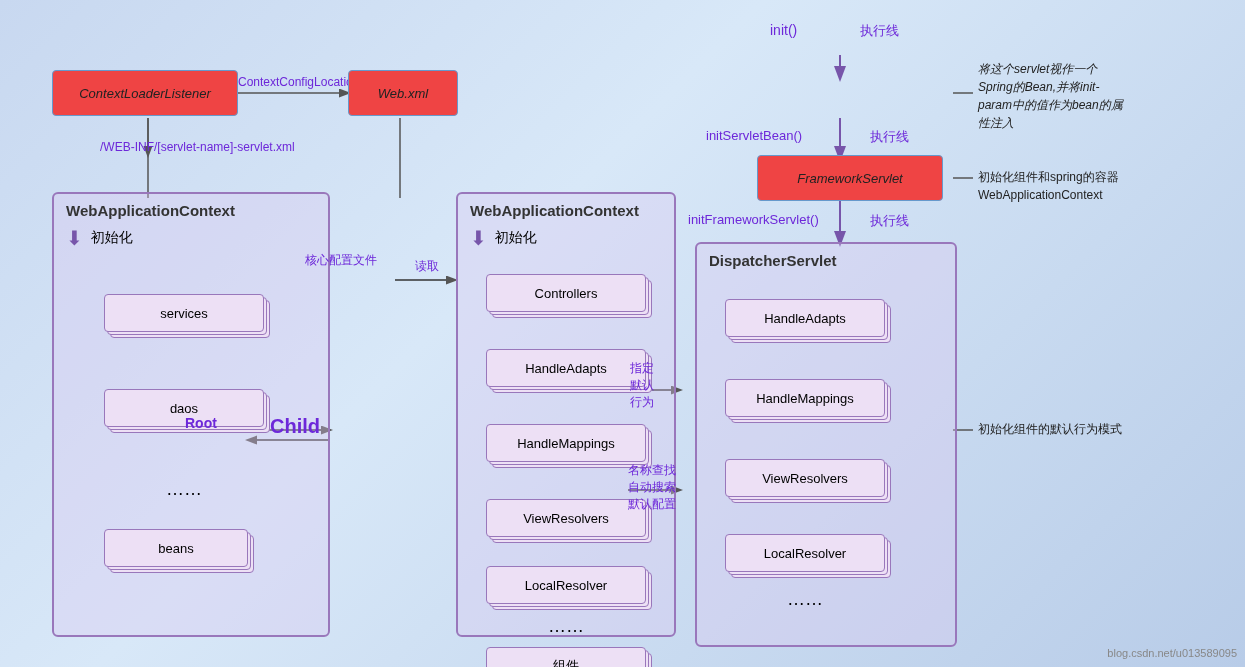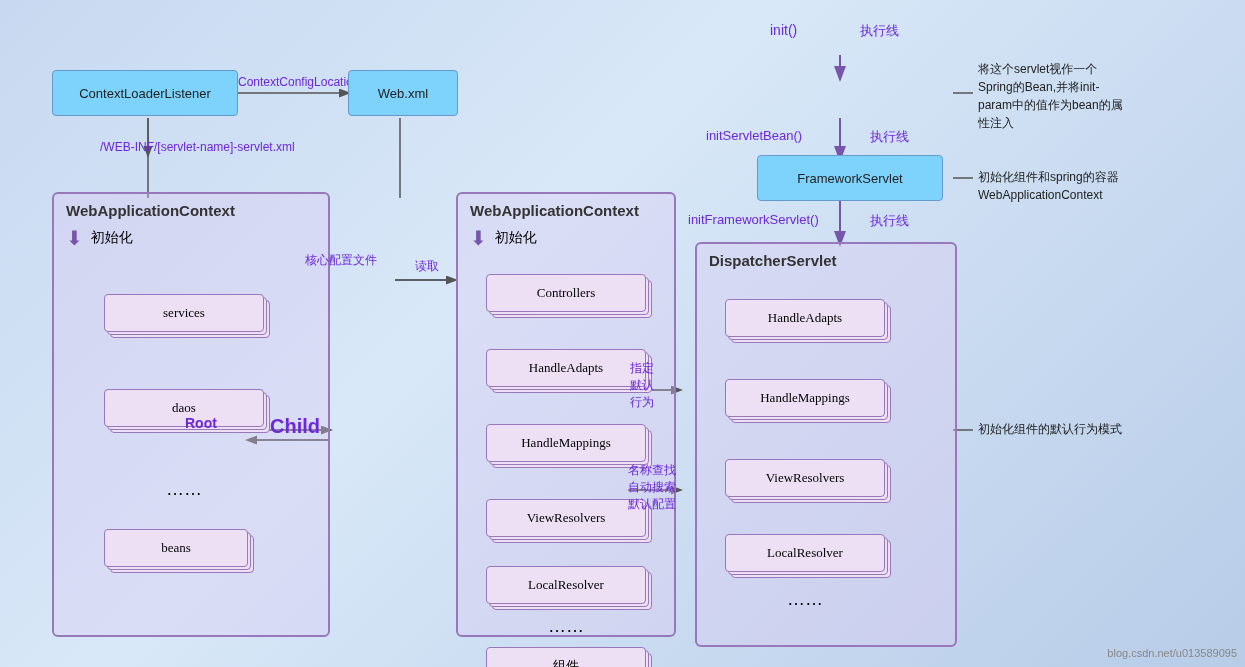--- a/index.html
+++ b/index.html
@@ -27,27 +27,27 @@
       border-radius: 4px;
       display: flex;
       align-items: center;
       justify-content: center;
       text-align: center;
       font-size: 13px;
       color: #222;
     }
 
     .box-blue {
-      background: #7dd3fc;
+      background: #ef4444;
       border: 1.5px solid #6699cc;
+      font-style: italic;
     }
 
     .box-stacked {
       position: absolute;
-      font-family: Liberation Serif, serif;
     }
     .box-stacked .stack-layer {
       position: absolute;
       border: 1.5px solid #9977bb;
       background: #ede0f5;
       border-radius: 4px;
       width: 100%;
       height: 100%;
     }
     .box-stacked .stack-layer:nth-child(1) { top: 6px; left: 6px; }
@@ -319,21 +319,21 @@
       <div class="stack-layer"></div>
       <div class="stack-layer"></div>
       <div class="stack-layer">LocalResolver</div>
     </div>
 
     <div style="position:absolute; top:345px; left:28px; width:160px; text-align:center; font-size:18px;">
       <span>……</span>
     </div>
   </div>
 
-  <div class="text-annotation" style="left:978px; top:60px; width:240px;">
+  <div class="text-annotation" style="left:978px; top:60px; width:240px;font-style:italic;">
     <span>将这个servlet视作一个<br>Spring的Bean,并将init-<br>param中的值作为bean的属<br>性注入</span>
   </div>
 
   <div class="text-annotation" style="left:978px; top:168px; width:240px;">
     <span>初始化组件和spring的容器<br>WebApplicationContext</span>
   </div>
 
   <div class="text-annotation" style="left:978px; top:420px; width:240px;">
     <span>初始化组件的默认行为模式</span>
   </div>

